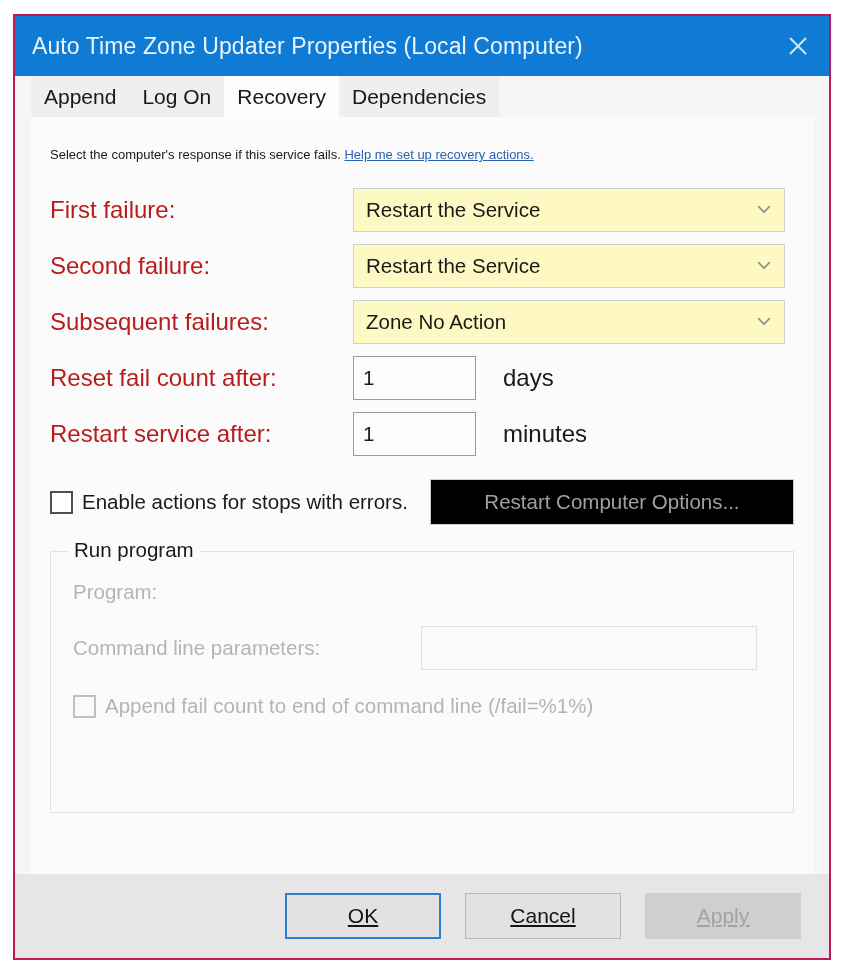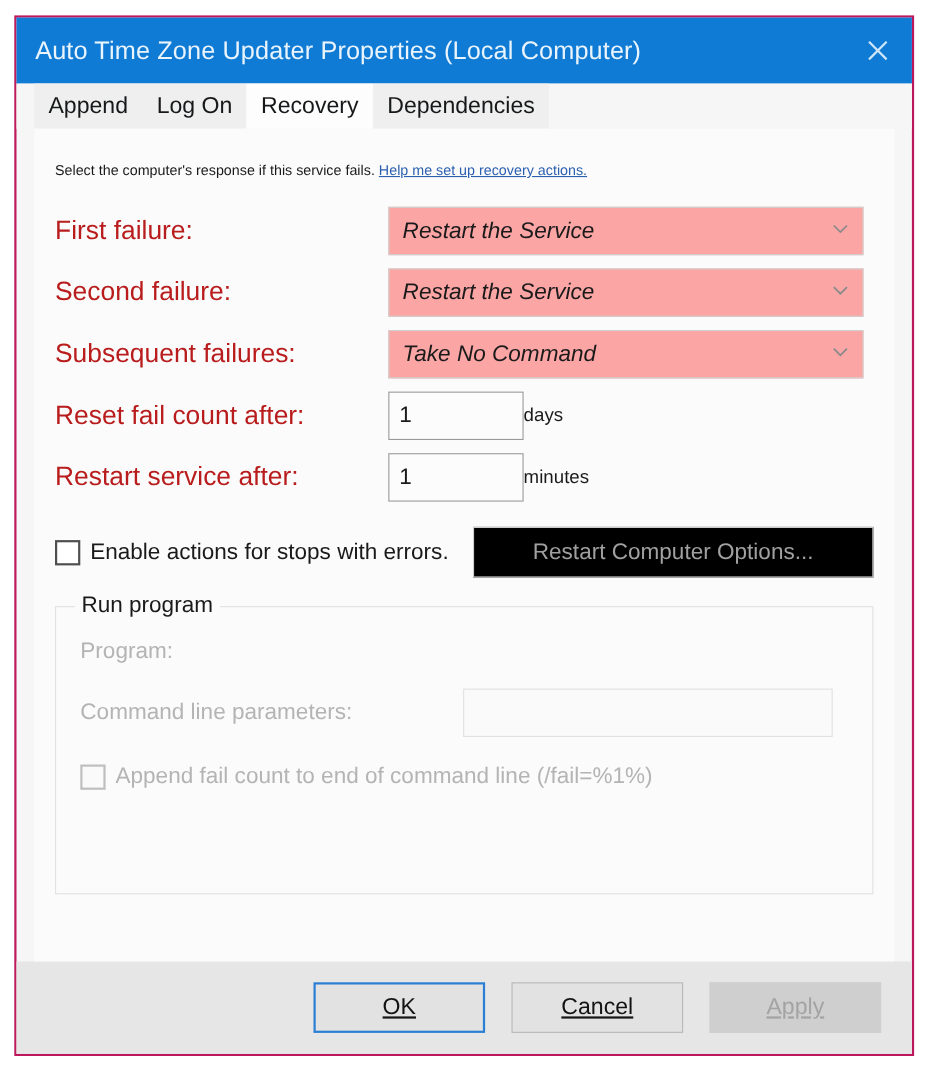--- a/index.html
+++ b/index.html
@@ -128,27 +128,26 @@
     color: #b91c1c;
     width: 303px;
     flex: 0 0 303px;
     white-space: nowrap;
   }
 
   .combo {
     position: relative;
     width: 432px;
     height: 44px;
-    background: #fca5a5;
+    background: #fef9c3;
     border: 1px solid #cfcfcf;
     box-sizing: border-box;
     display: flex;
     align-items: center;
     cursor: pointer;
-    font-style: italic;
   }
   .combo .val {
     font-size: 20.5px;
     color: #1a1a1a;
     padding-left: 12px;
     white-space: nowrap;
   }
   .combo .chev {
     position: absolute;
     right: 11px;
@@ -166,22 +165,23 @@
     display: flex;
     align-items: center;
     cursor: text;
   }
   .numfield .val {
     font-size: 20.5px;
     color: #1a1a1a;
     padding-left: 9px;
   }
   .unit {
-    font-size: 17px;
-    color: #1a1a1a;
+    font-size: 24px;
+    color: #1a1a1a;
+    margin-left: 27px;
     white-space: nowrap;
   }
 
   
   .chkrow {
     display: flex;
     align-items: center;
     padding: 17px 19px 0 19px;
   }
   .cbox {
@@ -391,21 +391,21 @@
               <svg width="18" height="12" viewBox="0 0 18 12">
                 <polyline points="3,3 9,9 15,3" fill="none" stroke="#8a8a8a" stroke-width="1.6"></polyline>
               </svg>
             </span>
           </div>
         </div>
 
         <div class="row">
           <div class="lbl">Subsequent failures:</div>
           <div class="combo">
-            <span class="val">Take No Command</span>
+            <span class="val">Zone No Action</span>
             <span class="chev">
               <svg width="18" height="12" viewBox="0 0 18 12">
                 <polyline points="3,3 9,9 15,3" fill="none" stroke="#8a8a8a" stroke-width="1.6"></polyline>
               </svg>
             </span>
           </div>
         </div>
 
         <div class="row">
           <div class="lbl">Reset fail count after:</div>

